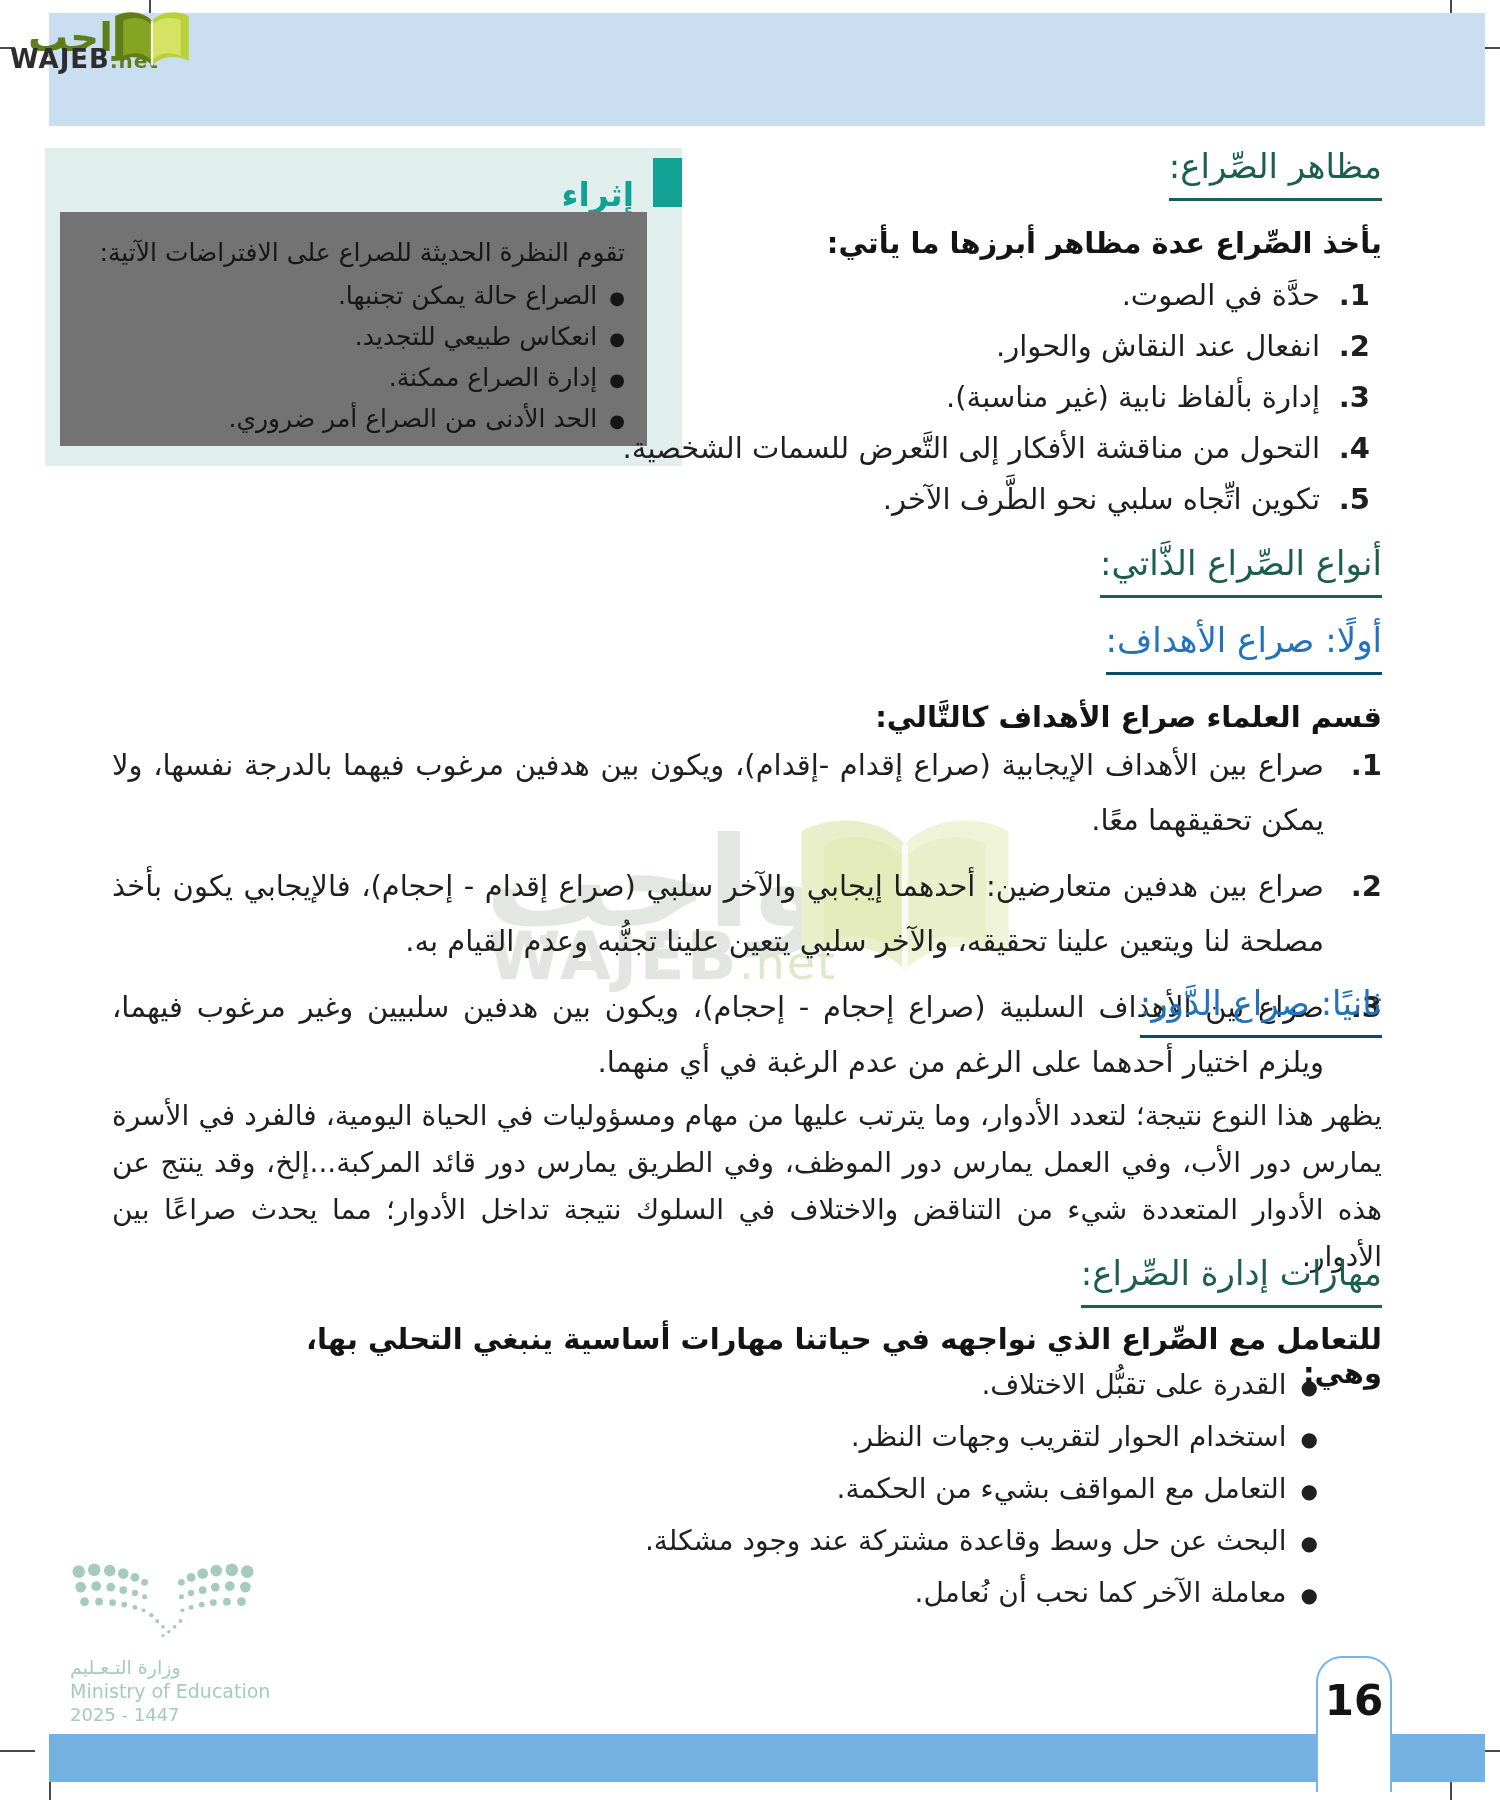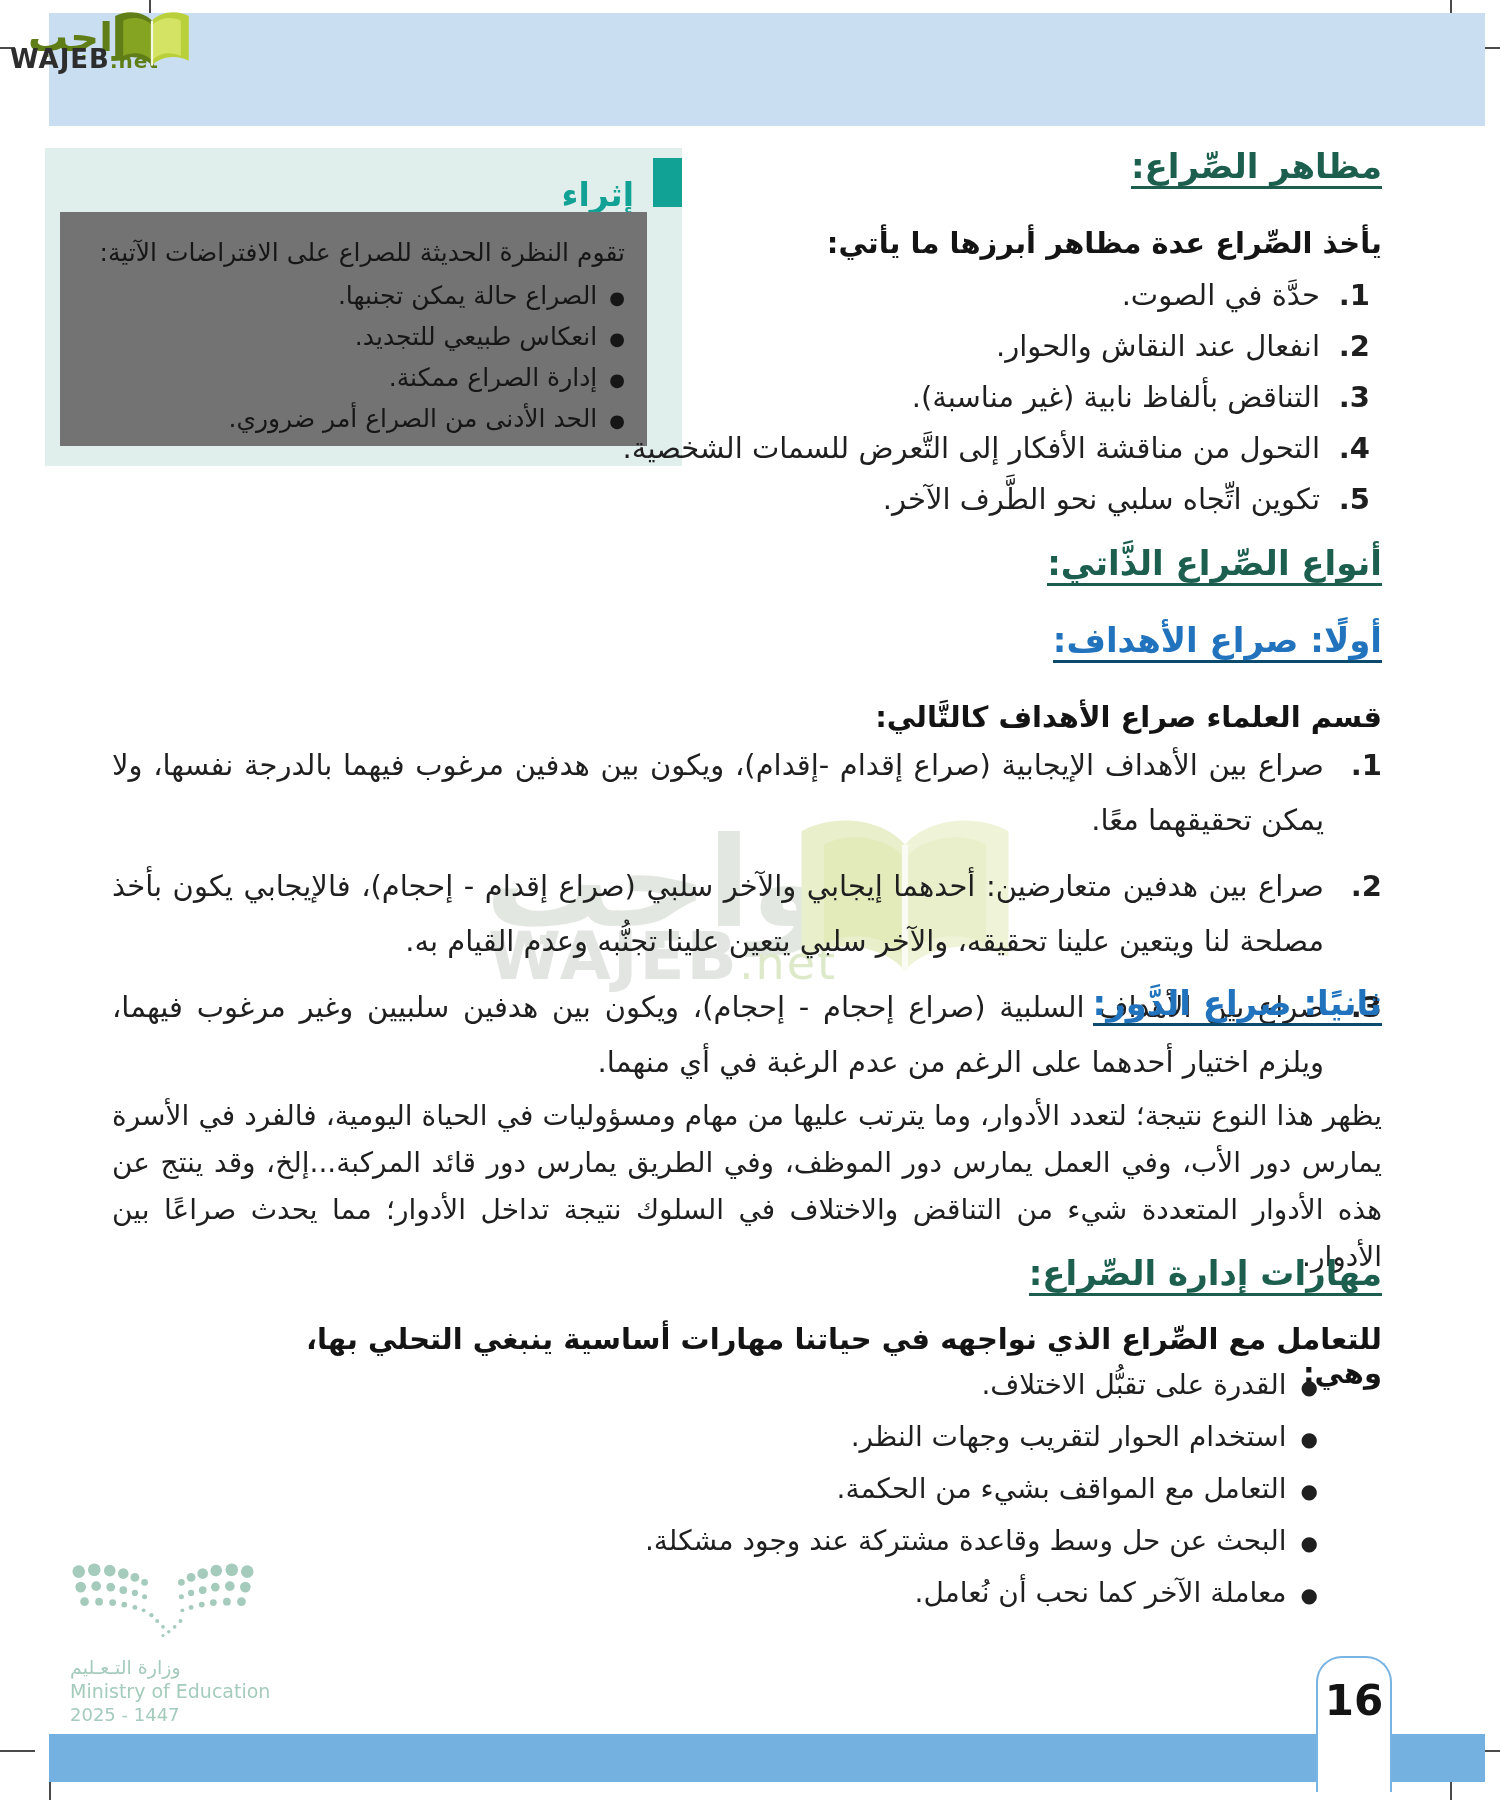--- a/index.html
+++ b/index.html
@@ -11,21 +11,21 @@
   .top-band{position:absolute;left:49px;right:15px;top:13px;height:113px;background:#cadef2;}
   .bottom-band{position:absolute;left:49px;right:15px;top:1734px;height:48px;background:#74b1e1;z-index:2;}
   
   .site-logo{position:absolute;left:6px;top:12px;width:200px;height:70px;z-index:4;direction:ltr;}
   .site-logo .ar{position:absolute;left:22px;top:2px;font-size:40px;font-weight:bold;color:#5f7e17;}
   .site-logo .latin{position:absolute;left:4px;top:32px;font-size:26px;font-weight:bold;color:#2d2d2d;letter-spacing:1px;}
   .site-logo .latin .net{color:#5f7e17;font-size:20px;}
   .site-logo svg{position:absolute;left:98px;top:-10px;}
   
   .h-green,.h-blue{position:absolute;right:118px;text-align:right;z-index:3;}
-  .h-green span,.h-blue span{display:inline-block;font-size:34px;font-weight:bold;padding-bottom:0;}
+  .h-green span,.h-blue span{display:inline-block;font-size:34px;font-weight:normal;padding-bottom:12px;}
   .h-green span{color:#1d5f4e;border-bottom:3px solid #1d5f4e;}
   .h-blue span{color:#2173bd;border-bottom:3px solid #0c4a6e;}
   .bold-line{position:absolute;right:118px;text-align:right;font-size:29px;font-weight:bold;color:#141414;z-index:3;}
   
   .num-list{position:absolute;right:130px;width:780px;z-index:3;}
   .num-row{display:flex;gap:16px;margin-bottom:17px;font-size:29px;align-items:baseline;}
   .num-row .num{font-weight:bold;min-width:34px;}
   
   .goals{position:absolute;right:118px;left:112px;z-index:3;}
   .goal{display:flex;gap:16px;margin-bottom:11px;font-size:29px;}
@@ -135,21 +135,21 @@
     <div class="num-row">
         <span class="num">1.</span>
         <span>حدَّة في الصوت.</span>
       </div>
     <div class="num-row">
         <span class="num">2.</span>
         <span>انفعال عند النقاش والحوار.</span>
       </div>
     <div class="num-row">
         <span class="num">3.</span>
-        <span>التناقض بألفاظ نابية (غير مناسبة).</span>
+        <span>إدارة بألفاظ نابية (غير مناسبة).</span>
       </div>
     <div class="num-row">
         <span class="num">4.</span>
         <span>التحول من مناقشة الأفكار إلى التَّعرض للسمات الشخصية.</span>
       </div>
     <div class="num-row">
         <span class="num">5.</span>
         <span>تكوين اتِّجاه سلبي نحو الطَّرف الآخر.</span>
       </div>
   </div>

